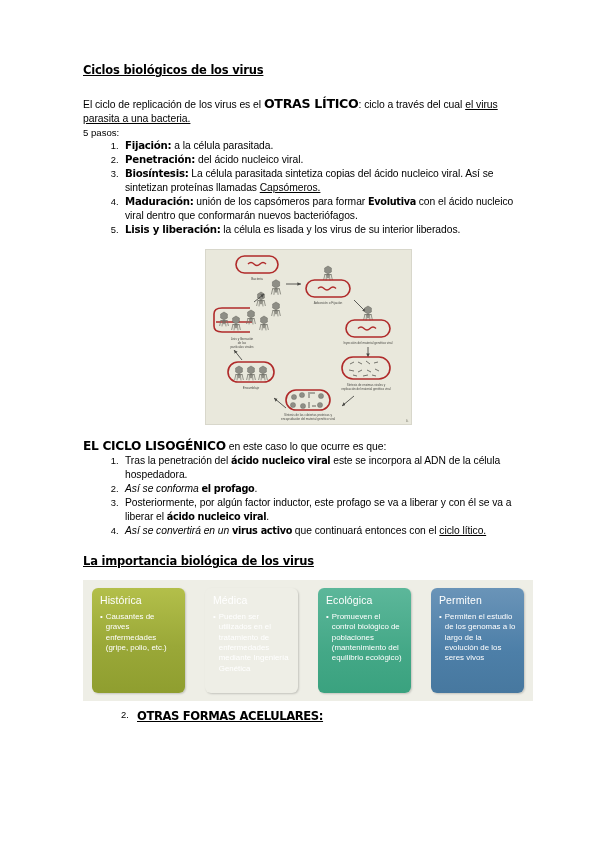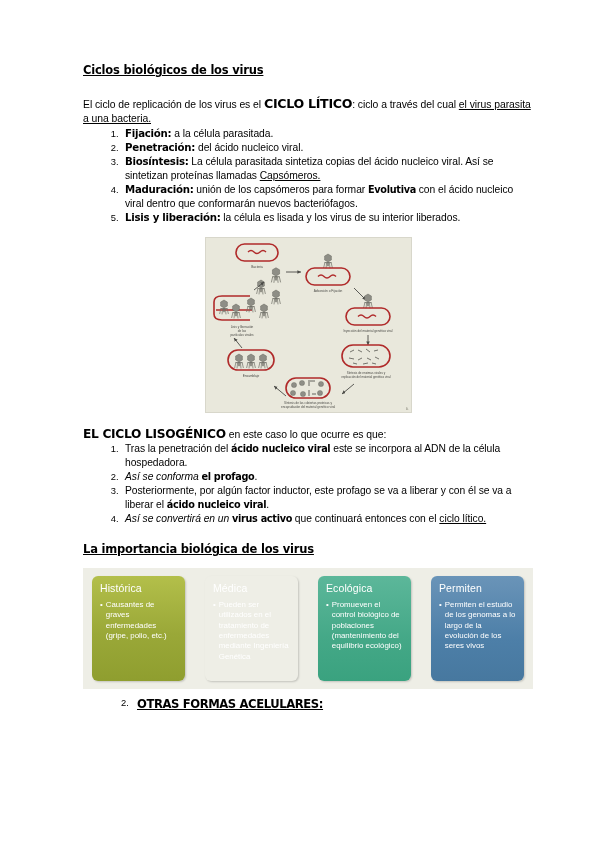--- a/index.html
+++ b/index.html
@@ -190,21 +190,22 @@
   }
 </style>
 </head>
 <body>
 
 <div class="page">
  <div class="content">
 
   <div class="h-main">Ciclos biológicos de los virus</div>
 
-  <p class="para"><span>El ciclo de replicación de los virus es el </span><span class="big">CICLO LÍTICO</span><span>: ciclo a través del cual </span><span class="u">el virus parasita a una bacteria.</span></p>
+  <p class="para"><span>El ciclo de replicación de los virus es el </span><span class="big">OTRAS LÍTICO</span><span>: ciclo a través del cual </span><span class="u">el virus parasita a una bacteria.</span></p>
+  <p class="small-line">5 pasos:</p>
 
   <ol class="steps">
     <li><span class="term">Fijación:</span><span> a la célula parasitada.</span></li>
     <li><span class="term">Penetración:</span><span> del ácido nucleico viral.</span></li>
     <li><span class="term">Biosíntesis:</span><span> La célula parasitada sintetiza copias del ácido nucleico viral. Así se sintetizan proteínas llamadas </span><span class="u">Capsómeros.</span></li>
     <li><span class="term">Maduración:</span><span> unión de los capsómeros para formar </span><span class="term-s">Evolutiva</span><span> con el ácido nucleico viral dentro que conformarán nuevos bacteriófagos.</span></li>
     <li><span class="term">Lisis y liberación:</span><span> la célula es lisada y los virus de su interior liberados.</span></li>
   </ol>
 
   <div class="figure-wrap">

